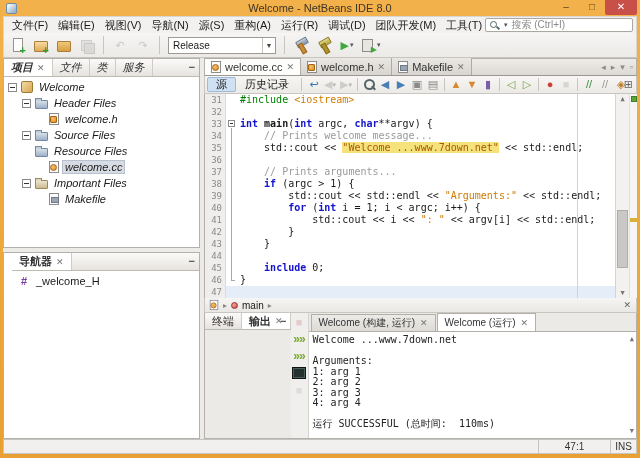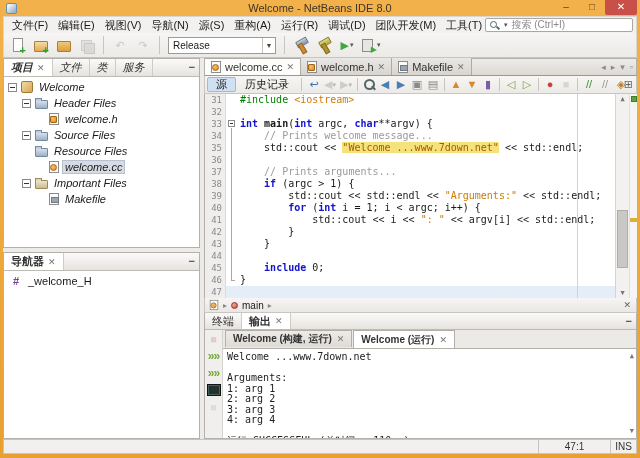--- a/index.html
+++ b/index.html
@@ -63,21 +63,21 @@
   .ic-rerun { color:#76A832; font-weight:bold; font-size:12px; letter-spacing:-1px; }
 
   
   .main { height:381px; display:flex; background:#E9E7E3; }
   .leftcol { width:197px; display:flex; flex-direction:column; }
   .vsplit { width:4px; background:#EDEBE8; }
 
   .panel { background:#fff; border:1px solid #B4B1AC; display:flex; flex-direction:column; overflow:hidden; }
   .projects { height:190px;font-style:italic; }
   .hsplit { height:4px; background:#EDEBE8; }
-  .navigator { flex:1; }
+  .navigator { flex:1;padding-left:8px; }
 
   .tabrow { height:18px; background:linear-gradient(#FBFAF9,#E6E3DF); border-bottom:1px solid #BEBBB5;
             display:flex; align-items:stretch; position:relative; flex:none; }
   .ltab { padding:0 7px; display:flex; align-items:center; gap:4px; border-right:1px solid #CFCCC6; font-size:11px; color:#333; }
   .ltab.active { background:#fff; font-weight:bold; }
   .xmark { color:#777; font-size:9px; }
   .minim { position:absolute; right:4px; top:2px; color:#555; font-weight:bold; }
 
   .treebody { flex:1; background:#fff; padding-top:2px; overflow:hidden; }
   .trow { height:16px; display:flex; align-items:center; gap:4px; white-space:nowrap; font-size:11px; }
@@ -145,28 +145,28 @@
   .okbox { position:absolute; top:2px; left:1px; width:6px; height:6px; background:#59A63B; border:1px solid #3F7F2A; }
   .warnmark { position:absolute; top:124px; left:0px; width:7px; height:4px; background:#D9B13B; }
 
   .breadcrumb { height:15px; background:linear-gradient(#F6F5F3,#EAE8E4); border:1px solid #C9C6C1; border-top:none;
                 display:flex; align-items:center; gap:4px; padding:0 4px; font-size:10px; flex:none; position:relative; }
   .bc-sep { color:#888; font-size:8px; }
   .bc-dot { width:7px; height:7px; border-radius:50%; background:radial-gradient(circle at 35% 35%,#F0A8A0,#C84438); border:1px solid #933; }
   .bc-x { position:absolute; right:5px; color:#666; font-size:9px; }
 
   
-  .outpanel { flex:1; display:flex; flex-direction:column; border:1px solid #B4B1AC; border-top:none; background:#ECEAE7; min-height:0; }
+  .outpanel { flex:1; display:flex; border:1px solid #B4B1AC; border-top:none; background:#ECEAE7; min-height:0; }
   .otabrow { height:17px; background:linear-gradient(#FBFAF9,#E6E3DF); border-bottom:1px solid #BEBBB5; display:flex; position:relative; flex:none; }
   .obody { flex:1; display:flex; min-height:0; }
   .ovtb { width:18px; background:#F0EFED; border-right:1px solid #D5D3CF; display:flex; flex-direction:column; align-items:center; padding-top:2px; gap:3px; flex:none; }
   .ovbtn { width:15px; height:14px; display:flex; align-items:center; justify-content:center; }
   .ovbtn.dis { opacity:.45; }
   .ocontent { flex:1; display:flex; flex-direction:column; min-width:0; }
-  .doctabs { height:18px; display:flex; align-items:flex-start; background:#ECEAE7; padding-left:2px; flex:none;font-weight:bold; }
+  .doctabs { height:18px; display:flex; align-items:flex-end; background:#ECEAE7; padding-left:2px; flex:none; }
   .dtab { height:17px; display:flex; align-items:center; gap:5px; padding:0 7px; font-size:10px;
           background:linear-gradient(#EDEBE8,#DEDBD6); border:1px solid #B2AFA9; border-bottom:none; margin-right:1px; color:#333; }
   .dtab.active { background:#fff; height:18px; }
   .otext { flex:1; background:#fff; border-top:1px solid #B2AFA9; font-family:"DejaVu Sans Mono","Liberation Mono",monospace;
            font-size:10px; line-height:10.5px; padding:3px 2px 0 4px; position:relative; overflow:hidden; }
   .oline { white-space:pre; min-height:10.5px; color:#222; }
   .oscroll-top { position:absolute; right:2px; top:2px; color:#777; font-size:7px; }
   .oscroll-bot { position:absolute; right:2px; bottom:2px; color:#777; font-size:7px; }
 
   

